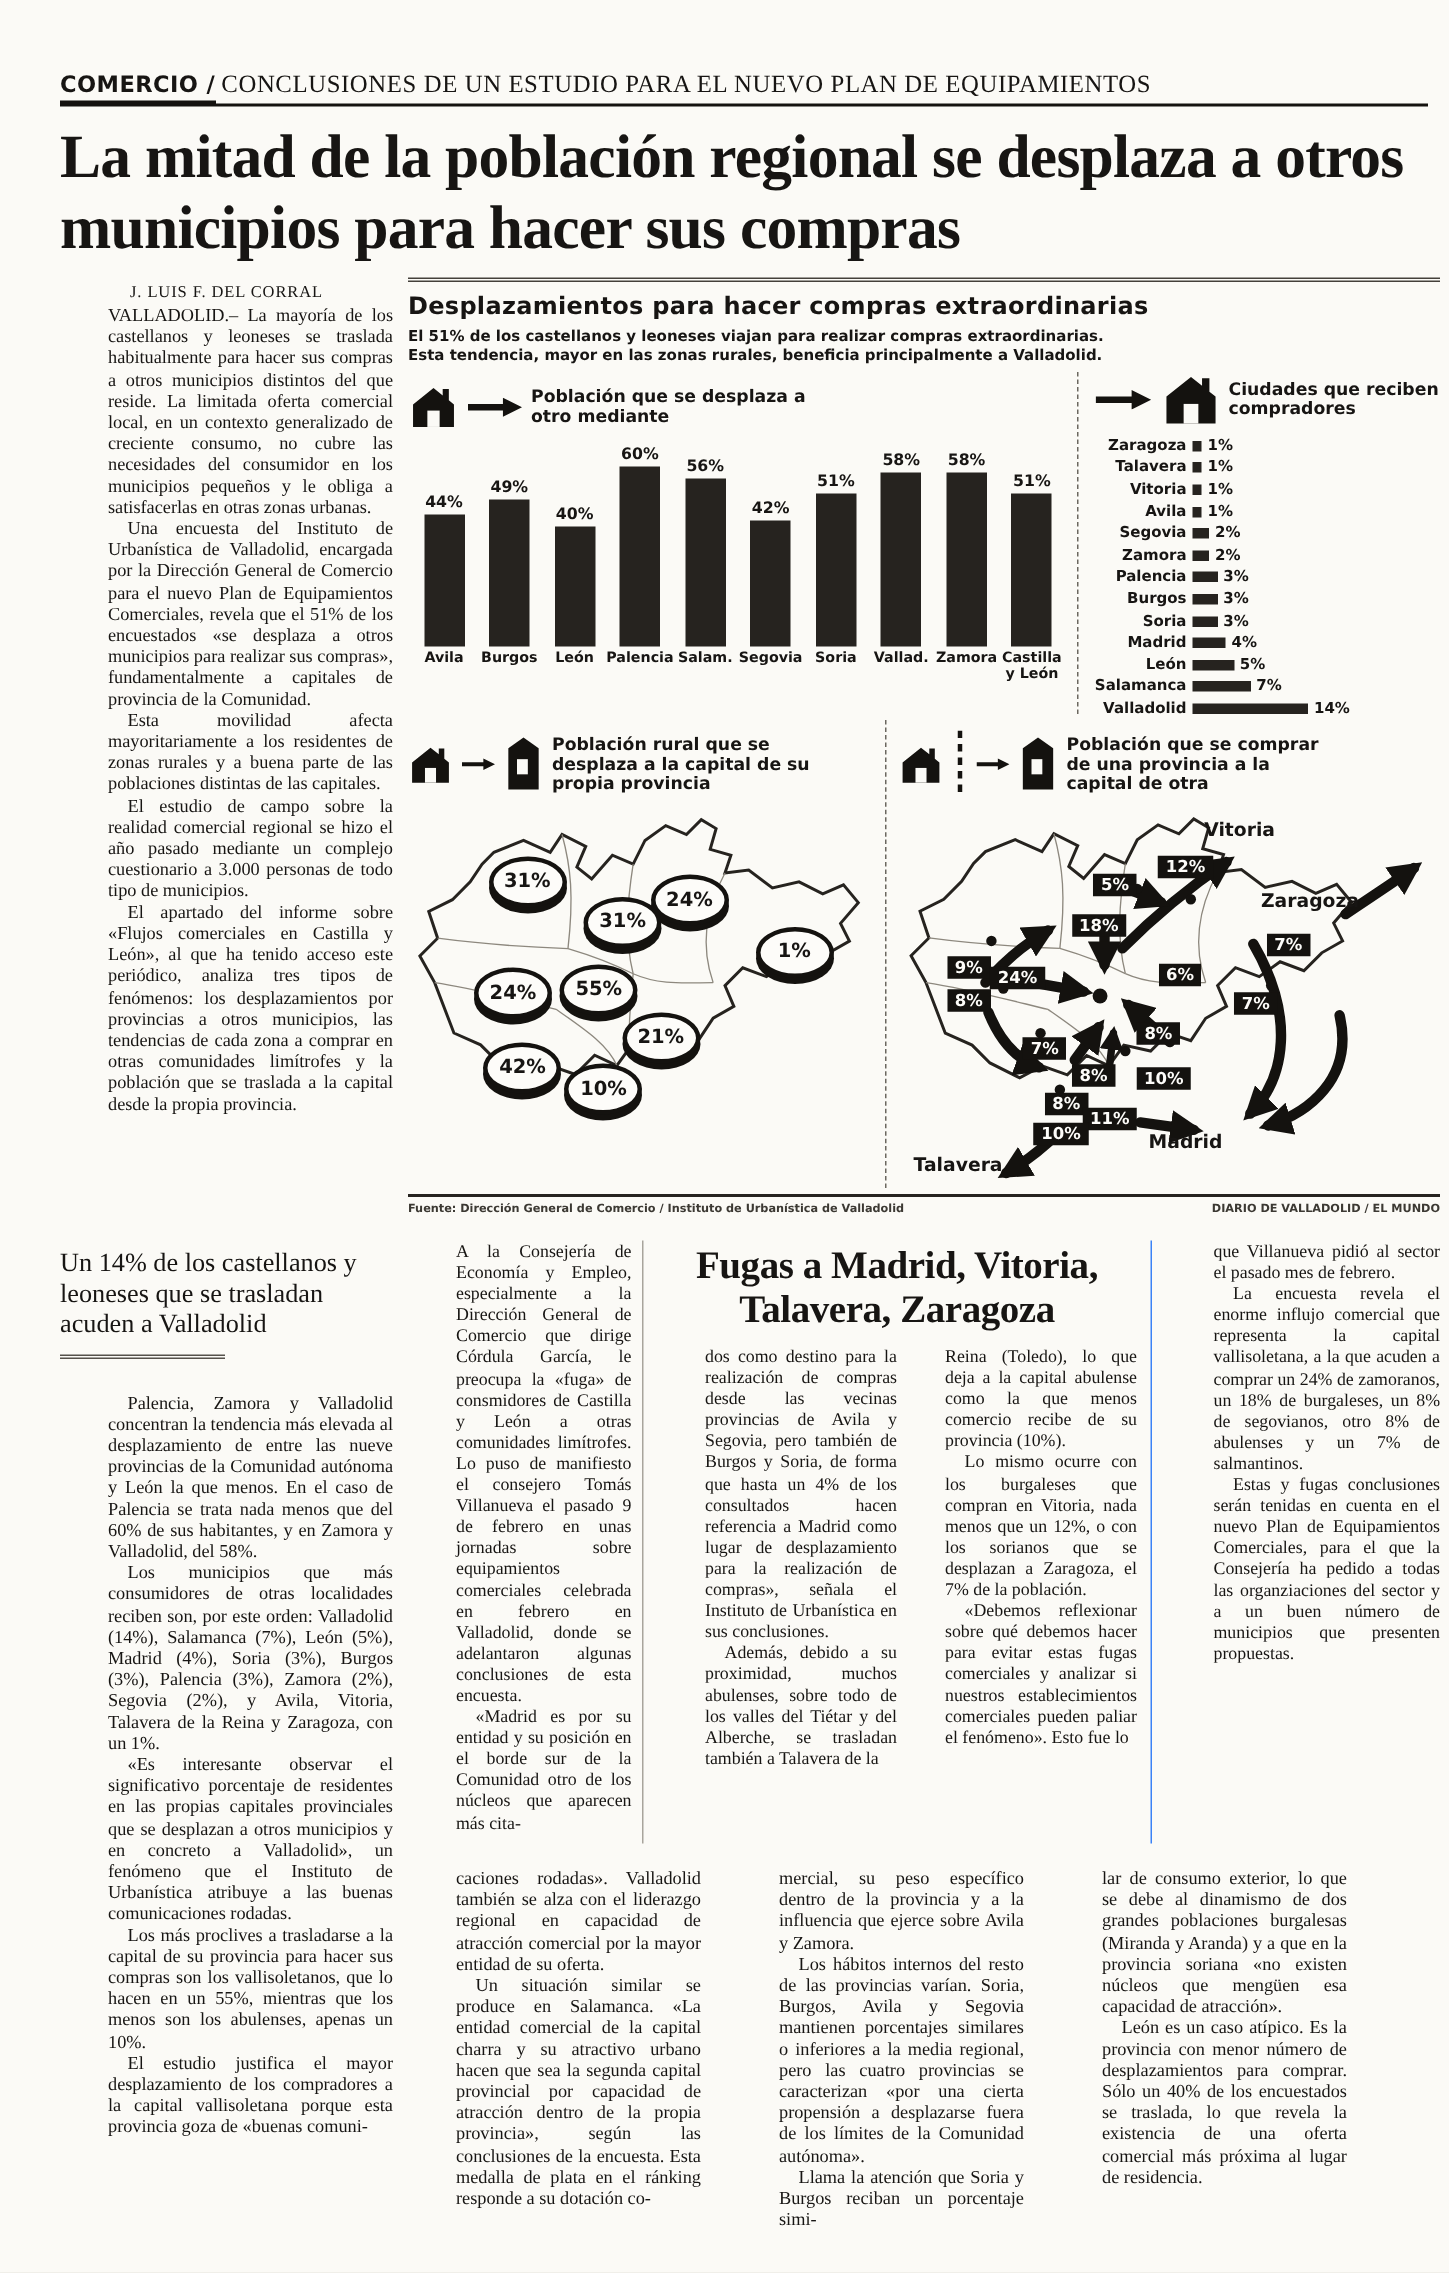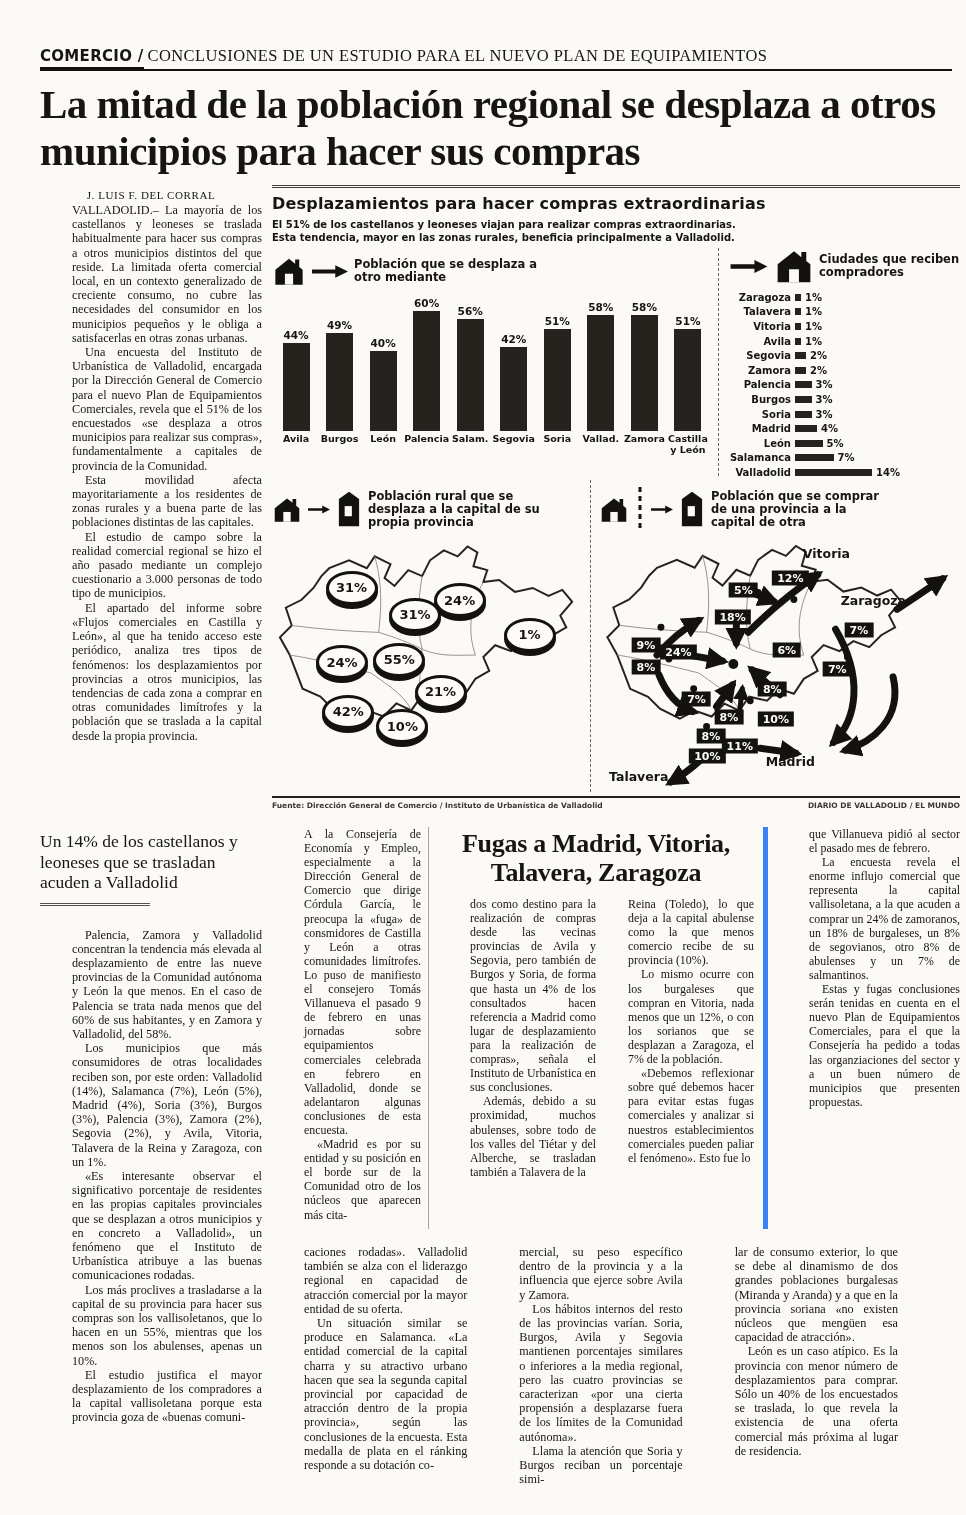--- a/index.html
+++ b/index.html
@@ -24,21 +24,21 @@
   .article-col { width:222px; flex:none; }
   .lower-band { display:flex; gap:10px; margin-top:10px; height:662px; }
   .left-lower { width:222px; flex:none; }
   .left-lower h2 { font-size:17.5px; line-height:20.5px; font-weight:500; margin:4px 0 10px 0; }
   .subhead-rule { width:110px; border-top:3px double #55514b; margin-bottom:22px; }
   .right-lower { flex:1; display:flex; flex-direction:column; }
   
   .mid-band { display:flex; height:402px; }
   .mid-band p.art { font-size:11.9px; line-height:14.1px; }
   .mcol.c2 { width:156px; flex:none; padding-right:7px; }
-  .fugas-wrap { width:340px; flex:none; border-left:1px solid #a8a49c; border-right:5px solid #3b82f6; padding:0 9px; }
+  .fugas-wrap { width:340px; flex:none; border-left:1px solid #a8a49c; border-right:1px solid #3b82f6; padding:0 9px; }
   .fugas { font-size:26px; line-height:29px; font-weight:bold; text-align:center; letter-spacing:-0.3px; margin:2px 0 10px 0; }
   .fugas-cols { display:flex; gap:0; }
   .fugas-cols .mcol { flex:1; }
   .mcol.c5 { flex:1; padding-left:9px; }
   
   .bottom-band { display:flex; gap:20px; margin-top:16px; padding-right:62px; flex:1; }
   .bcol { flex:1; }
   
   .infographic { flex:1; font-family:"DejaVu Sans", sans-serif; border-top:3px double #44403a; padding-top:6px; display:flex; flex-direction:column; }
   .ig-title { font-size:16px; font-weight:bold; letter-spacing:.2px; }

